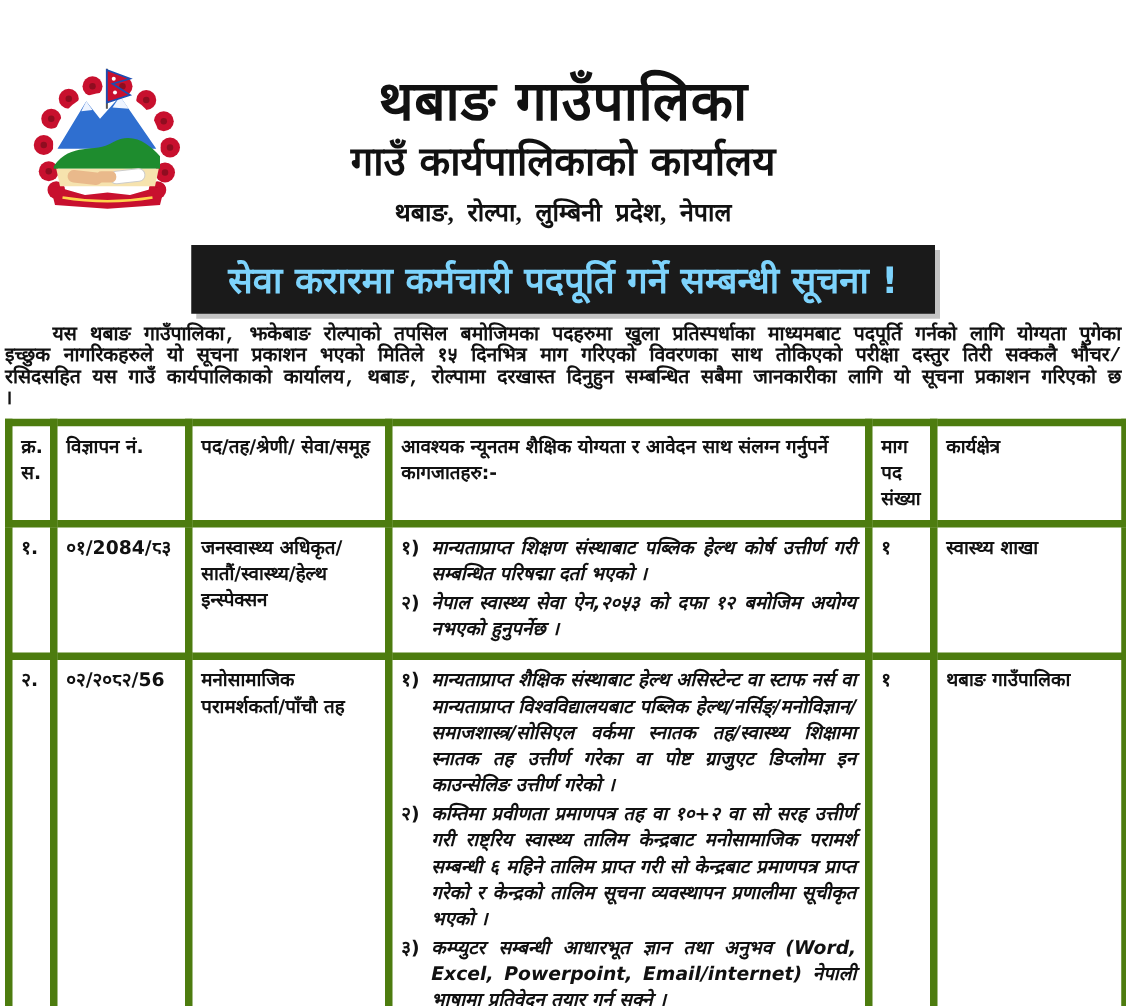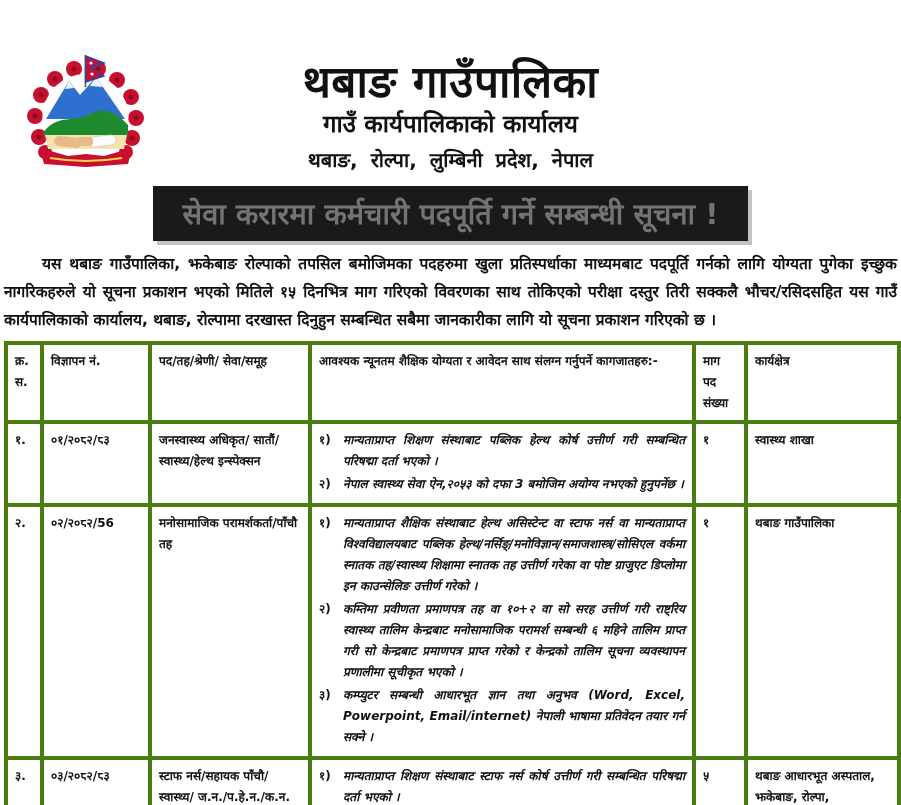--- a/index.html
+++ b/index.html
@@ -8,54 +8,54 @@
     width:901px; height:805px; overflow:hidden;
     color:#111;
     font-family:"DejaVu Sans","Liberation Sans",sans-serif;
   }
   .page { position:relative; width:901px; height:805px; background:#fff;margin-top:48px; }
 
   
   .letterhead { position:relative; text-align:center; padding-top:8px; }
   .logo { position:absolute; left:24px; top:5px; width:124px; height:119px; }
   .muni-title { font-size:44px; font-weight:bold; line-height:1.2; letter-spacing:.5px; }
-  .office-title { font-size:24px; font-weight:bold; line-height:1.15; margin-top:2px; }
-  .address-line { font-size:20px; font-weight:bold; margin-top:8px; word-spacing:6px; }
+  .office-title { font-size:32px; font-weight:bold; line-height:1.15; margin-top:2px; }
+  .address-line { font-size:20px; font-weight:bold; margin-top:8px; word-spacing:6px;font-family:Liberation Serif, serif; }
 
   
   .banner-wrap { text-align:center; margin-top:13px; }
   .banner {
     display:inline-block;
-    background:#1a1a1a; color:#737373;
+    background:#1a1a1a; color:#7dd3fc;
     font-size:29px; font-weight:bold;
     padding:7px 30px 9px 30px;
     box-shadow:4px 4px 0 0 #c3c3c3;
   }
 
   
   .meta { text-align:center; font-size:17px; font-weight:bold; margin-top:9px; }
   .meta .gap { display:inline-block; width:42px; }
 
   
   .intro {
     margin:9px 4px 7px 4px;
     font-size:15.5px; font-weight:bold;
-    line-height:28px;
-    text-align:justify; text-indent:38px;
+    line-height:17px;
+    text-align:justify; text-indent:38px;font-family:Liberation Mono, monospace;
   }
 
   
   table.vacancy {
     border-collapse:collapse; table-layout:fixed;
     width:893px; margin-left:4px;
   }
   table.vacancy th, table.vacancy td {
-    border:4px solid #4d7c0f;
+    border:6px solid #4d7c0f;
     vertical-align:top; text-align:left;
-    font-size:12px; font-weight:bold; line-height:21px;
+    font-size:15px; font-weight:bold; line-height:21px;
     padding:6px 7px;
   }
   table.vacancy th { font-weight:bold; }
   col.c-sn   { width:36px; }
   col.c-advt { width:108px; }
   col.c-post { width:160px; }
   col.c-qual { width:384px; }
   col.c-cnt  { width:52px; }
   col.c-area { width:153px; }
   .cell-sn  { padding:6px 4px 6px 6px; }
@@ -167,30 +167,30 @@
         <th>विज्ञापन नं.</th>
         <th>पद/तह/श्रेणी/ सेवा/समूह</th>
         <th>आवश्यक न्यूनतम शैक्षिक योग्यता र आवेदन साथ संलग्न गर्नुपर्ने कागजातहरु:-</th>
         <th class="cell-cnt">माग पद संख्या</th>
         <th>कार्यक्षेत्र</th>
       </tr>
     </thead>
     <tbody>
       <tr class="row-1">
         <td class="cell-sn">१.</td>
-        <td>०१/२०८२/८३</td>
+        <td>०१/2084/८३</td>
         <td>जनस्वास्थ्य अधिकृत/ सातौं/स्वास्थ्य/हेल्थ इन्स्पेक्सन</td>
         <td>
           <div class="qual">
             <span class="qual-num">१)</span>
             <span class="qual-text">मान्यताप्राप्त शिक्षण संस्थाबाट पब्लिक हेल्थ कोर्ष उत्तीर्ण गरी सम्बन्धित परिषद्मा दर्ता भएको ।</span>
           </div>
           <div class="qual">
             <span class="qual-num">२)</span>
-            <span class="qual-text">नेपाल स्वास्थ्य सेवा ऐन,२०५३ को दफा 3 बमोजिम अयोग्य नभएको हुनुपर्नेछ ।</span>
+            <span class="qual-text">नेपाल स्वास्थ्य सेवा ऐन,२०५३ को दफा १२ बमोजिम अयोग्य नभएको हुनुपर्नेछ ।</span>
           </div>
         </td>
         <td class="cell-cnt">१</td>
         <td>स्वास्थ्य शाखा</td>
       </tr>
       <tr class="row-2">
         <td class="cell-sn">२.</td>
         <td>०२/२०८२/56</td>
         <td>मनोसामाजिक परामर्शकर्ता/पाँचौ तह</td>
         <td>

